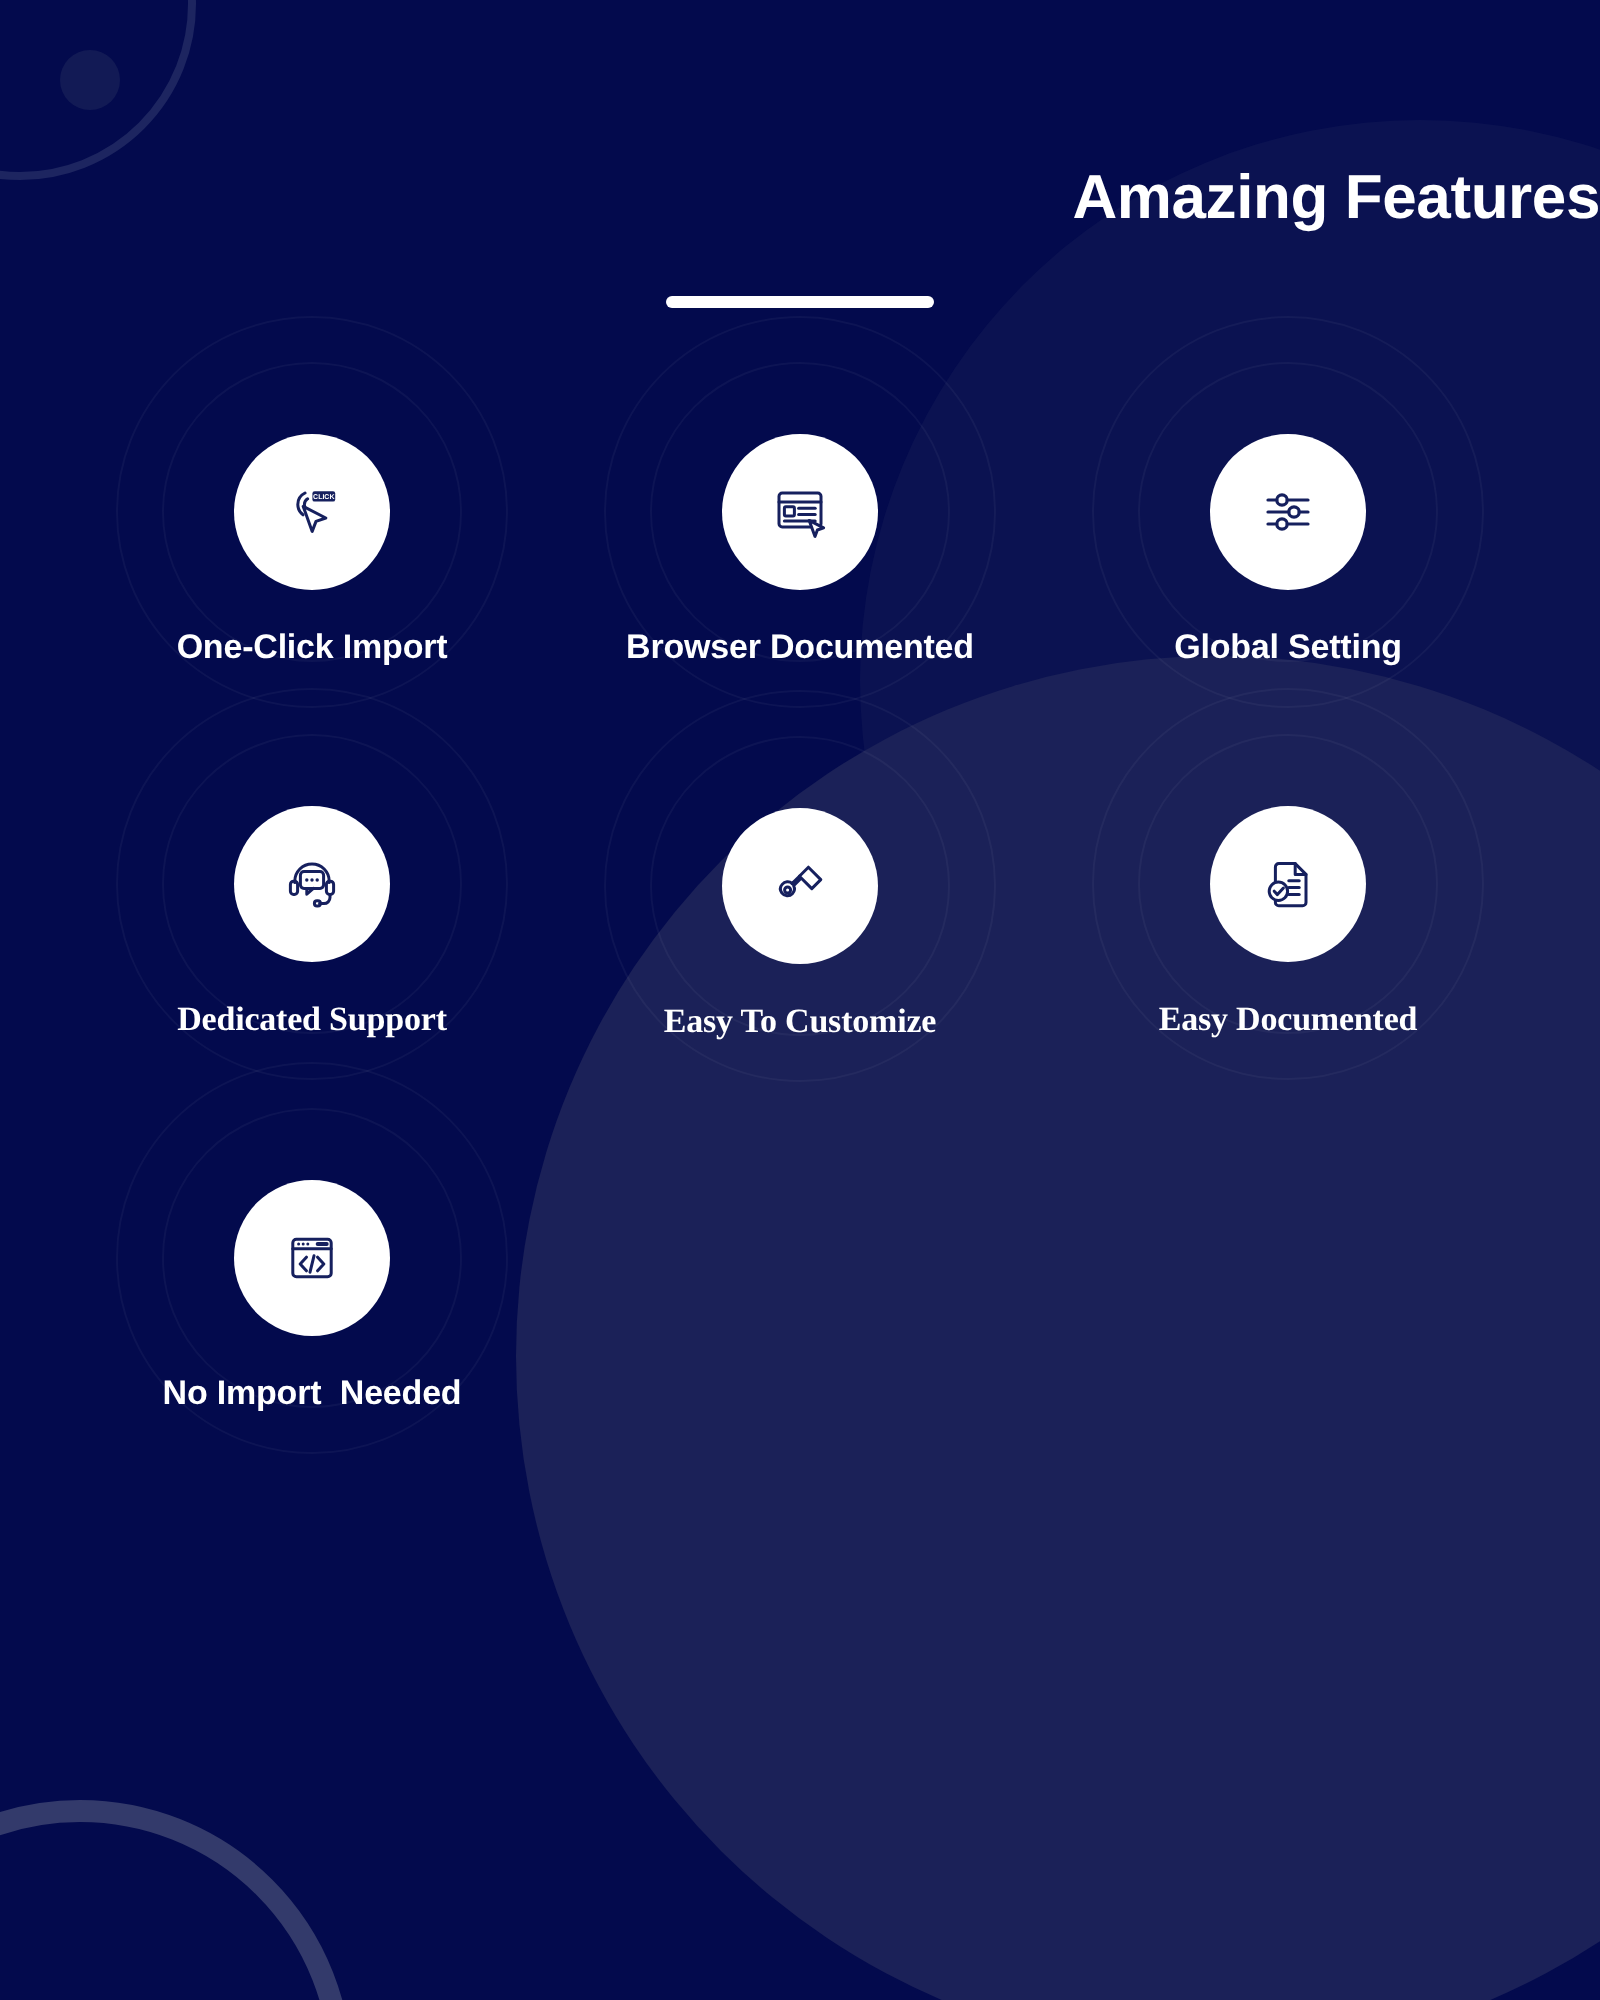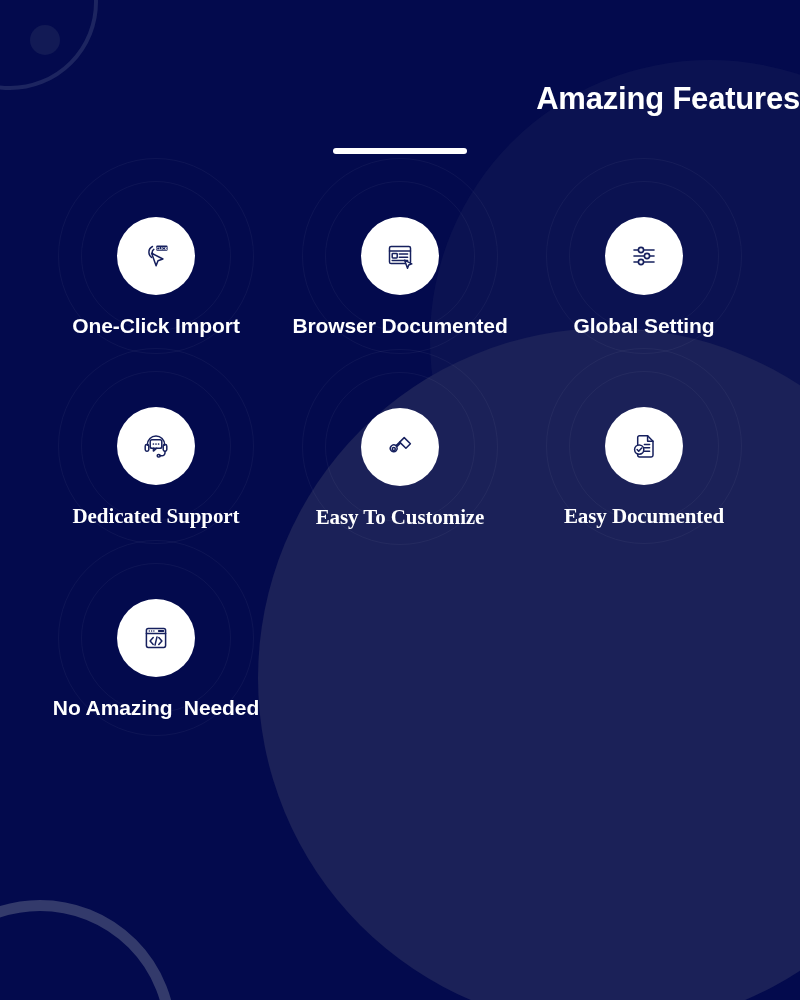--- a/index.html
+++ b/index.html
@@ -121,21 +121,21 @@
     align-items:center;
     justify-content:center;
     margin-top:11px;
     flex:0 0 auto;
   }
   .icon-circle svg { display:block; }
 
   .feature-label {
     margin-top:19px;
     color:#ffffff;
-    font-size:21px;
+    font-size:17px;
     font-weight:bold;
     letter-spacing:-0.1px;
     text-align:right;
     white-space:pre;
   }
 
   
   .feature-cell.r2 { margin-top:2px;font-family:Liberation Serif, serif; }
   .feature-cell.r2.c2 { margin-top:3px; }
   .feature-cell.r3.c2 { margin-top:2px; }
@@ -286,18 +286,18 @@
             <circle cx="11.3" cy="11" r="0.75" fill="#16205e" stroke="none"></circle>
             <circle cx="13.6" cy="11" r="0.75" fill="#16205e" stroke="none"></circle>
             <circle cx="15.9" cy="11" r="0.75" fill="#16205e" stroke="none"></circle>
             <line x1="20.8" y1="11" x2="25.4" y2="11" stroke-width="1.9"></line>
             <path d="m15.2 17.6-3.1 3.4 3.1 3.4"></path>
             <path d="m20.8 17.6 3.1 3.4-3.1 3.4"></path>
             <line x1="19" y1="16.9" x2="17" y2="25.1"></line>
           </svg>
         </span>
       </div>
-      <div class="feature-label">No Amazing  Needed</div>
+      <div class="feature-label">No Import  Needed</div>
     </div>
 
 
   </div>
 </div>
 
 </body></html>

